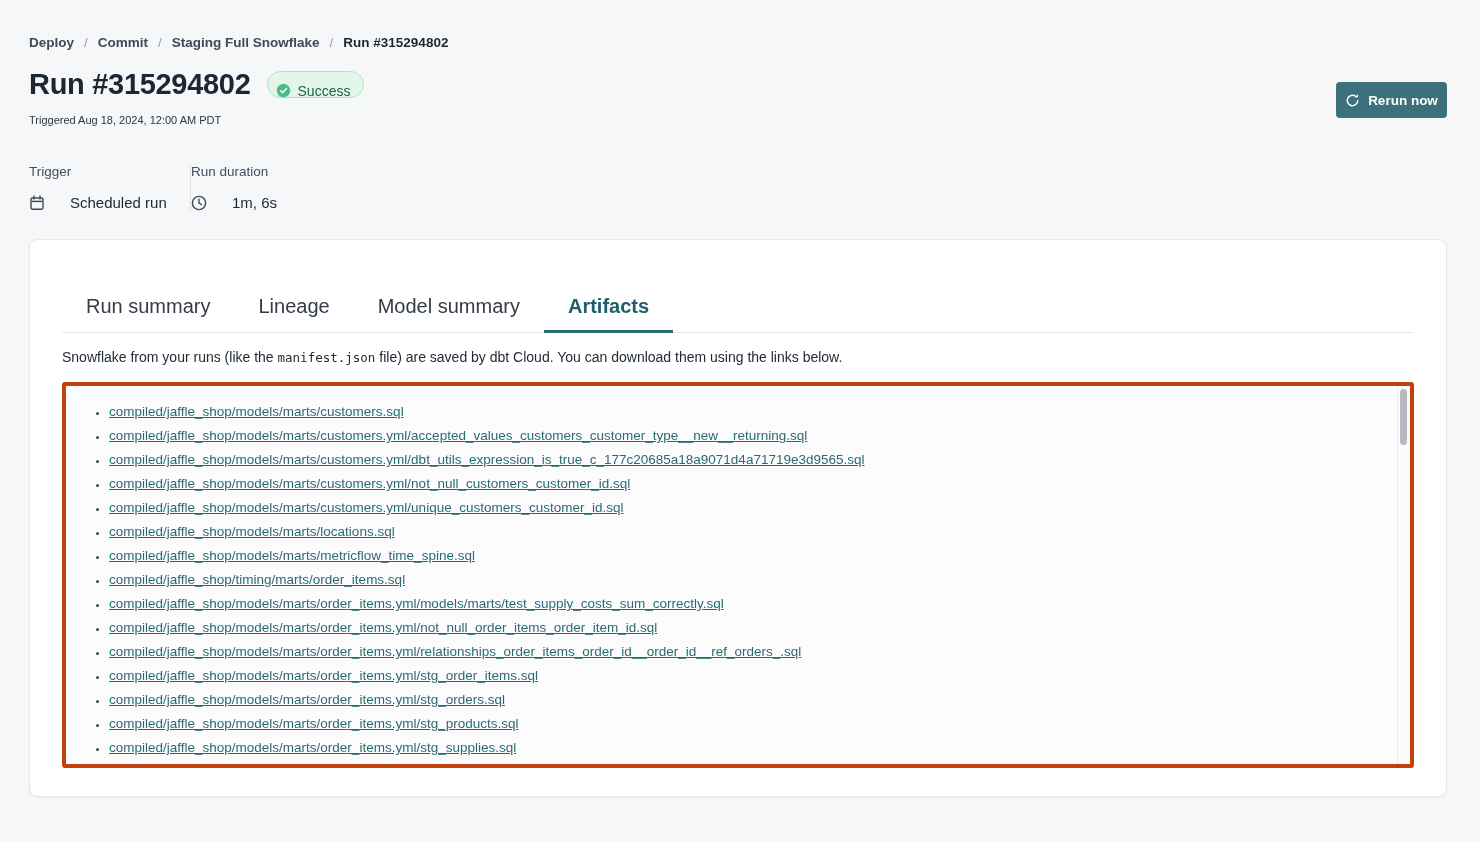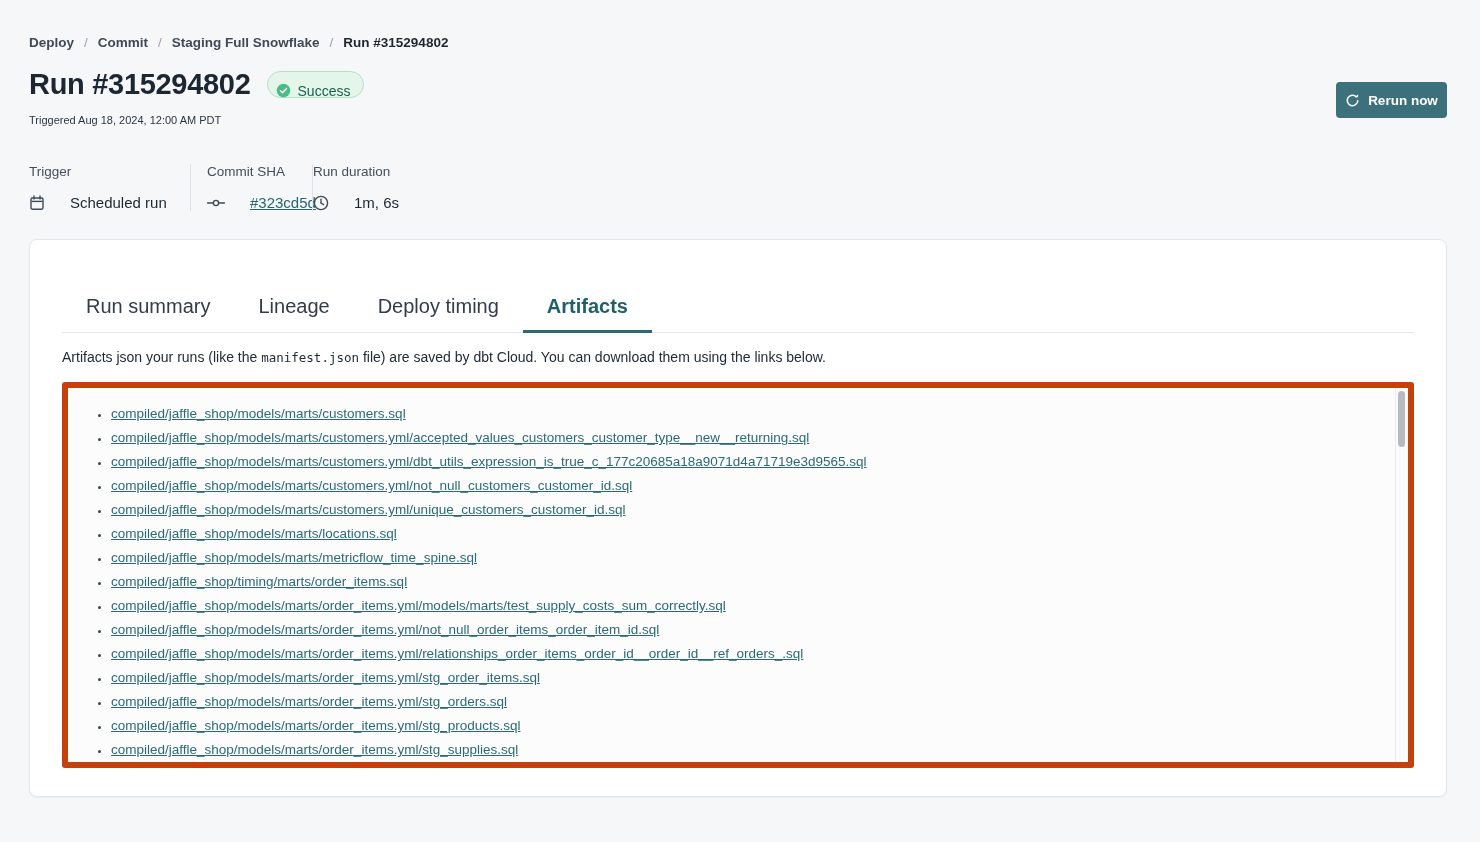--- a/index.html
+++ b/index.html
@@ -101,21 +101,21 @@
     font-family:"DejaVu Sans Mono", monospace;
     font-size:12.5px; color:#222c38;
   }
 
   
   .file-box {
     position:relative;
     margin:17px 32px 0;
     height:386px;
     background:#fcfcfd;
-    border:6px solid #c2410c;
+    border:4px solid #c2410c;
     border-radius:3px;
     overflow:hidden;
   }
   .file-list {
     list-style:disc;
     padding:14px 20px 0 43px;
   }
   .file-list li {
     line-height:24px;
     font-size:13.5px;
@@ -176,54 +176,43 @@
       <div class="meta-value">
         <svg class="meta-icon" viewBox="0 0 16 16">
           <rect x="2" y="3" width="12" height="11.2" rx="1.4" fill="none" stroke="#404a56" stroke-width="1.4"></rect>
           <line x1="2.6" y1="6.4" x2="13.4" y2="6.4" stroke="#404a56" stroke-width="1.4"></line>
           <line x1="5" y1="1" x2="5" y2="4" stroke="#404a56" stroke-width="1.4" stroke-linecap="round"></line>
           <line x1="11" y1="1" x2="11" y2="4" stroke="#404a56" stroke-width="1.4" stroke-linecap="round"></line>
         </svg>
         <span>Scheduled run</span>
       </div>
     </div>
-    <div class="meta-col c2">
-      <div class="meta-label">Commit SHA</div>
-      <div class="meta-value">
-        <svg class="meta-icon" viewBox="0 0 18 16" style="width:18px;">
-          <circle cx="9" cy="8" r="2.6" fill="none" stroke="#404a56" stroke-width="1.4"></circle>
-          <line x1="0.5" y1="8" x2="5.6" y2="8" stroke="#404a56" stroke-width="1.4" stroke-linecap="round"></line>
-          <line x1="12.4" y1="8" x2="17.5" y2="8" stroke="#404a56" stroke-width="1.4" stroke-linecap="round"></line>
-        </svg>
-        <a class="commit-link">#323cd5d</a>
-      </div>
-    </div>
     <div class="meta-col c3">
       <div class="meta-label">Run duration</div>
       <div class="meta-value">
         <svg class="meta-icon" viewBox="0 0 16 16">
           <circle cx="8" cy="8" r="6.6" fill="none" stroke="#404a56" stroke-width="1.4"></circle>
           <line x1="8" y1="8" x2="8" y2="4.2" stroke="#404a56" stroke-width="1.3" stroke-linecap="round"></line>
           <line x1="8" y1="8" x2="10.6" y2="9.6" stroke="#404a56" stroke-width="1.3" stroke-linecap="round"></line>
         </svg>
         <span>1m, 6s</span>
       </div>
     </div>
   </div>
 
   <section class="card">
     <div class="tabs">
       <div class="tab">Run summary</div>
       <div class="tab">Lineage</div>
-      <div class="tab">Deploy timing</div>
+      <div class="tab">Model summary</div>
       <div class="tab active">Artifacts</div>
     </div>
 
     <p class="artifacts-desc">
-      <span>Artifacts json your runs (like the </span><span class="code-inline">manifest.json</span><span> file) are saved by dbt Cloud. You can download them using the links below.</span>
+      <span>Snowflake from your runs (like the </span><span class="code-inline">manifest.json</span><span> file) are saved by dbt Cloud. You can download them using the links below.</span>
     </p>
 
     <div class="file-box">
       <ul class="file-list">
         <li><a class="file-link">compiled/jaffle_shop/models/marts/customers.sql</a></li>
         <li><a class="file-link">compiled/jaffle_shop/models/marts/customers.yml/accepted_values_customers_customer_type__new__returning.sql</a></li>
         <li><a class="file-link">compiled/jaffle_shop/models/marts/customers.yml/dbt_utils_expression_is_true_c_177c20685a18a9071d4a71719e3d9565.sql</a></li>
         <li><a class="file-link">compiled/jaffle_shop/models/marts/customers.yml/not_null_customers_customer_id.sql</a></li>
         <li><a class="file-link">compiled/jaffle_shop/models/marts/customers.yml/unique_customers_customer_id.sql</a></li>
         <li><a class="file-link">compiled/jaffle_shop/models/marts/locations.sql</a></li>

